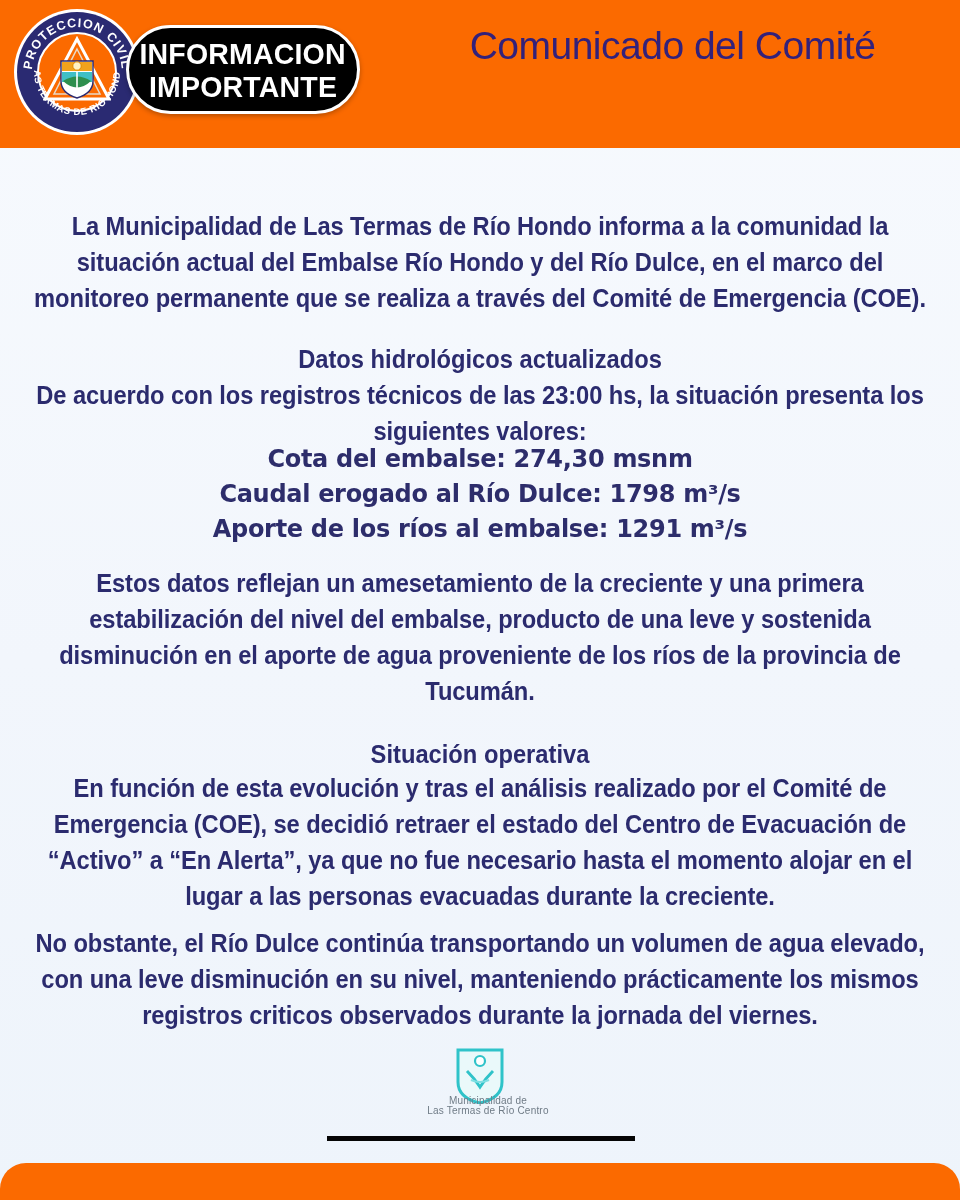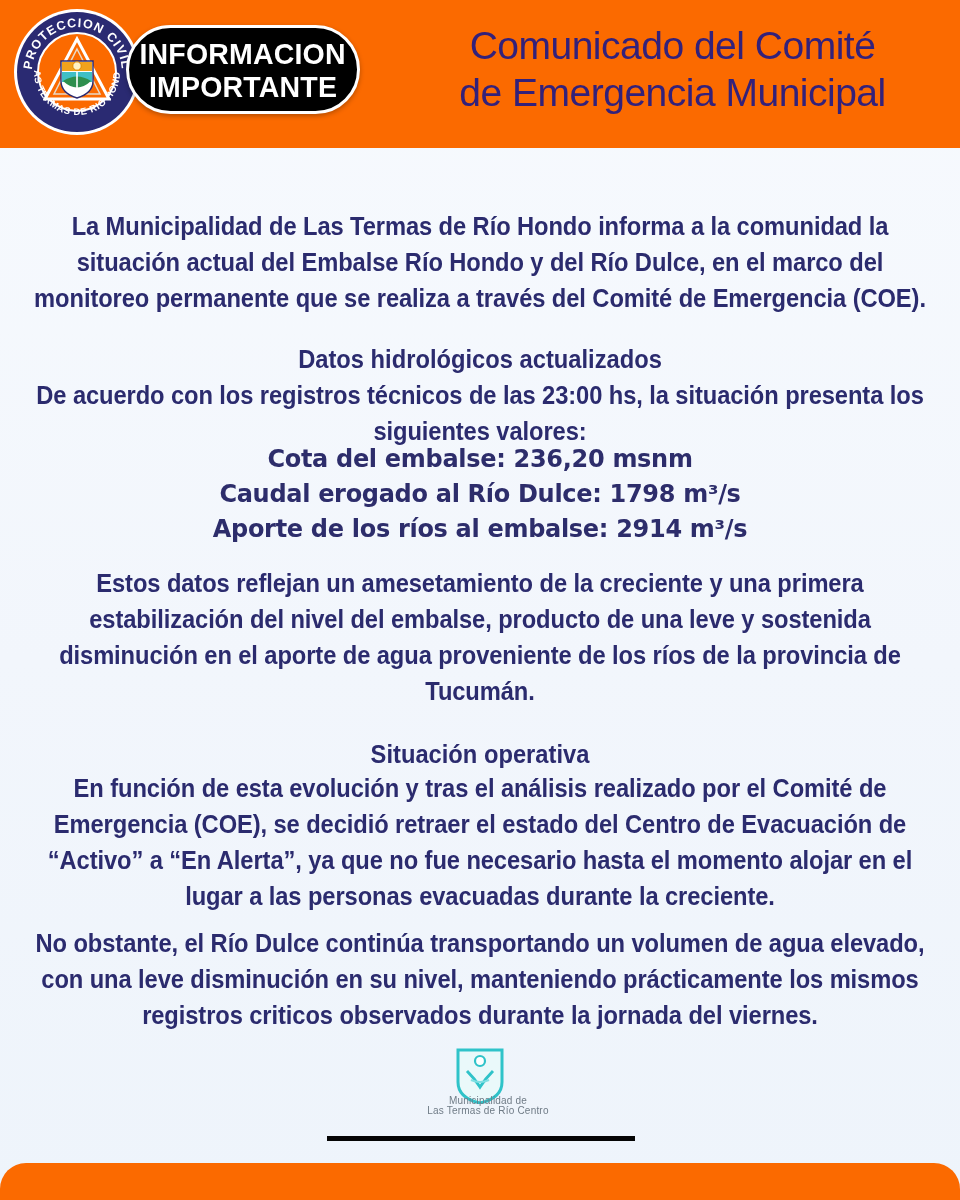--- a/index.html
+++ b/index.html
@@ -263,43 +263,42 @@
       </svg>
     </div>
 
     <div class="info-pill">
       <div class="l1">INFORMACION</div>
       <div class="l2">IMPORTANTE</div>
     </div>
 
     <div class="header-title">
       <span class="t-line">Comunicado del Comité</span>
-      <span class="t-line">de Emergencia Municipal</span>
     </div>
   </div>
 
   <div class="content">
 
     <div class="para block-p1">
       <span class="ln">La Municipalidad de Las Termas de Río Hondo informa a la comunidad la</span>
       <span class="ln">situación actual del Embalse Río Hondo y del Río Dulce, en el marco del</span>
       <span class="ln">monitoreo permanente que se realiza a través del Comité de Emergencia (COE).</span>
     </div>
 
     <div class="heading block-h1">Datos hidrológicos actualizados</div>
 
     <div class="para block-p2">
       <span class="ln">De acuerdo con los registros técnicos de las 23:00 hs, la situación presenta los</span>
       <span class="ln">siguientes valores:</span>
     </div>
 
     <div class="block-data">
-      <div class="datum">Cota del embalse: 236,20 msnm</div>
+      <div class="datum">Cota del embalse: 274,30 msnm</div>
       <div class="datum">Caudal erogado al Río Dulce: 1798 m³/s</div>
-      <div class="datum">Aporte de los ríos al embalse: 2914 m³/s</div>
+      <div class="datum">Aporte de los ríos al embalse: 1291 m³/s</div>
     </div>
 
     <div class="para block-p3">
       <span class="ln">Estos datos reflejan un amesetamiento de la creciente y una primera</span>
       <span class="ln">estabilización del nivel del embalse, producto de una leve y sostenida</span>
       <span class="ln">disminución en el aporte de agua proveniente de los ríos de la provincia de</span>
       <span class="ln">Tucumán.</span>
     </div>
 
     <div class="heading block-h2">Situación operativa</div>

